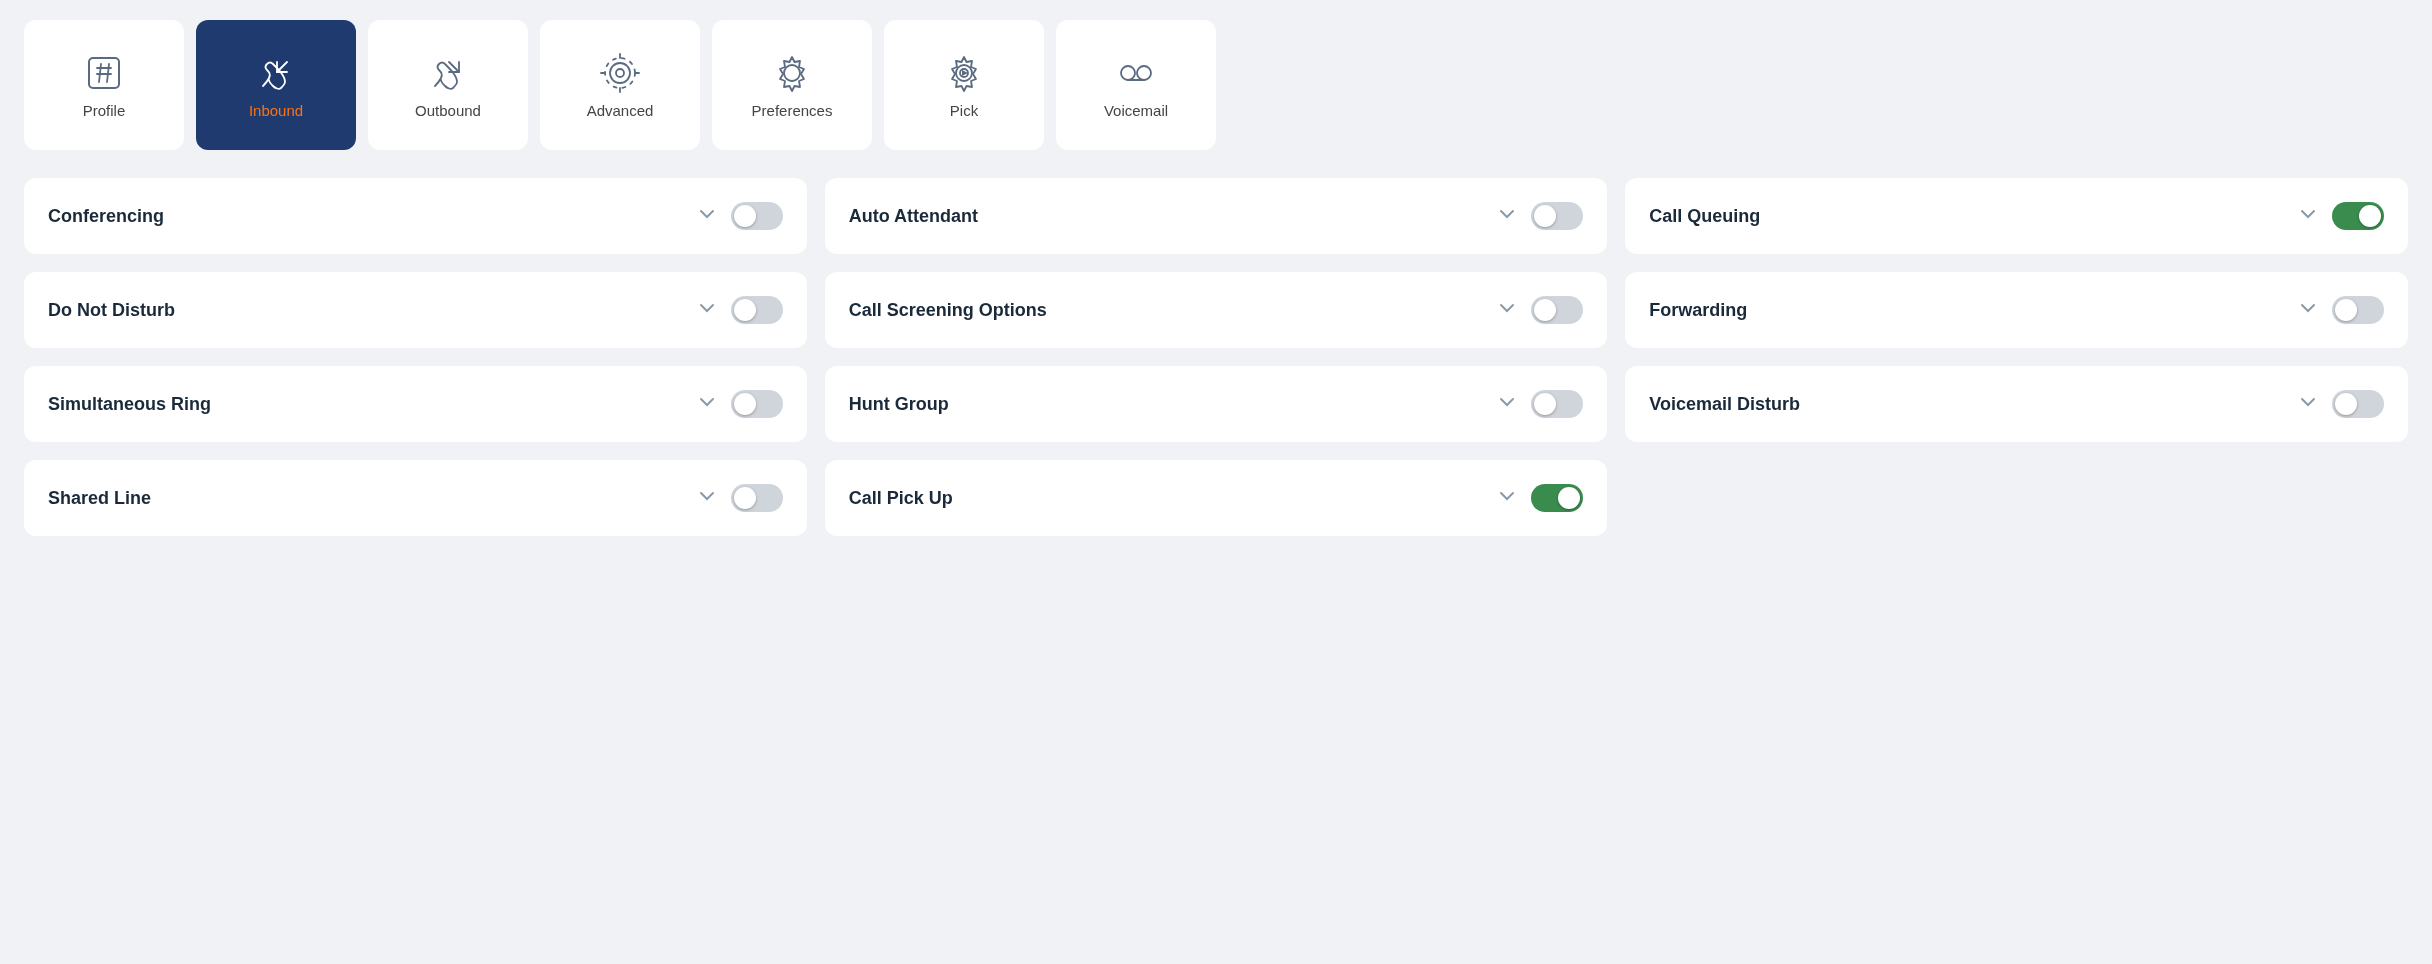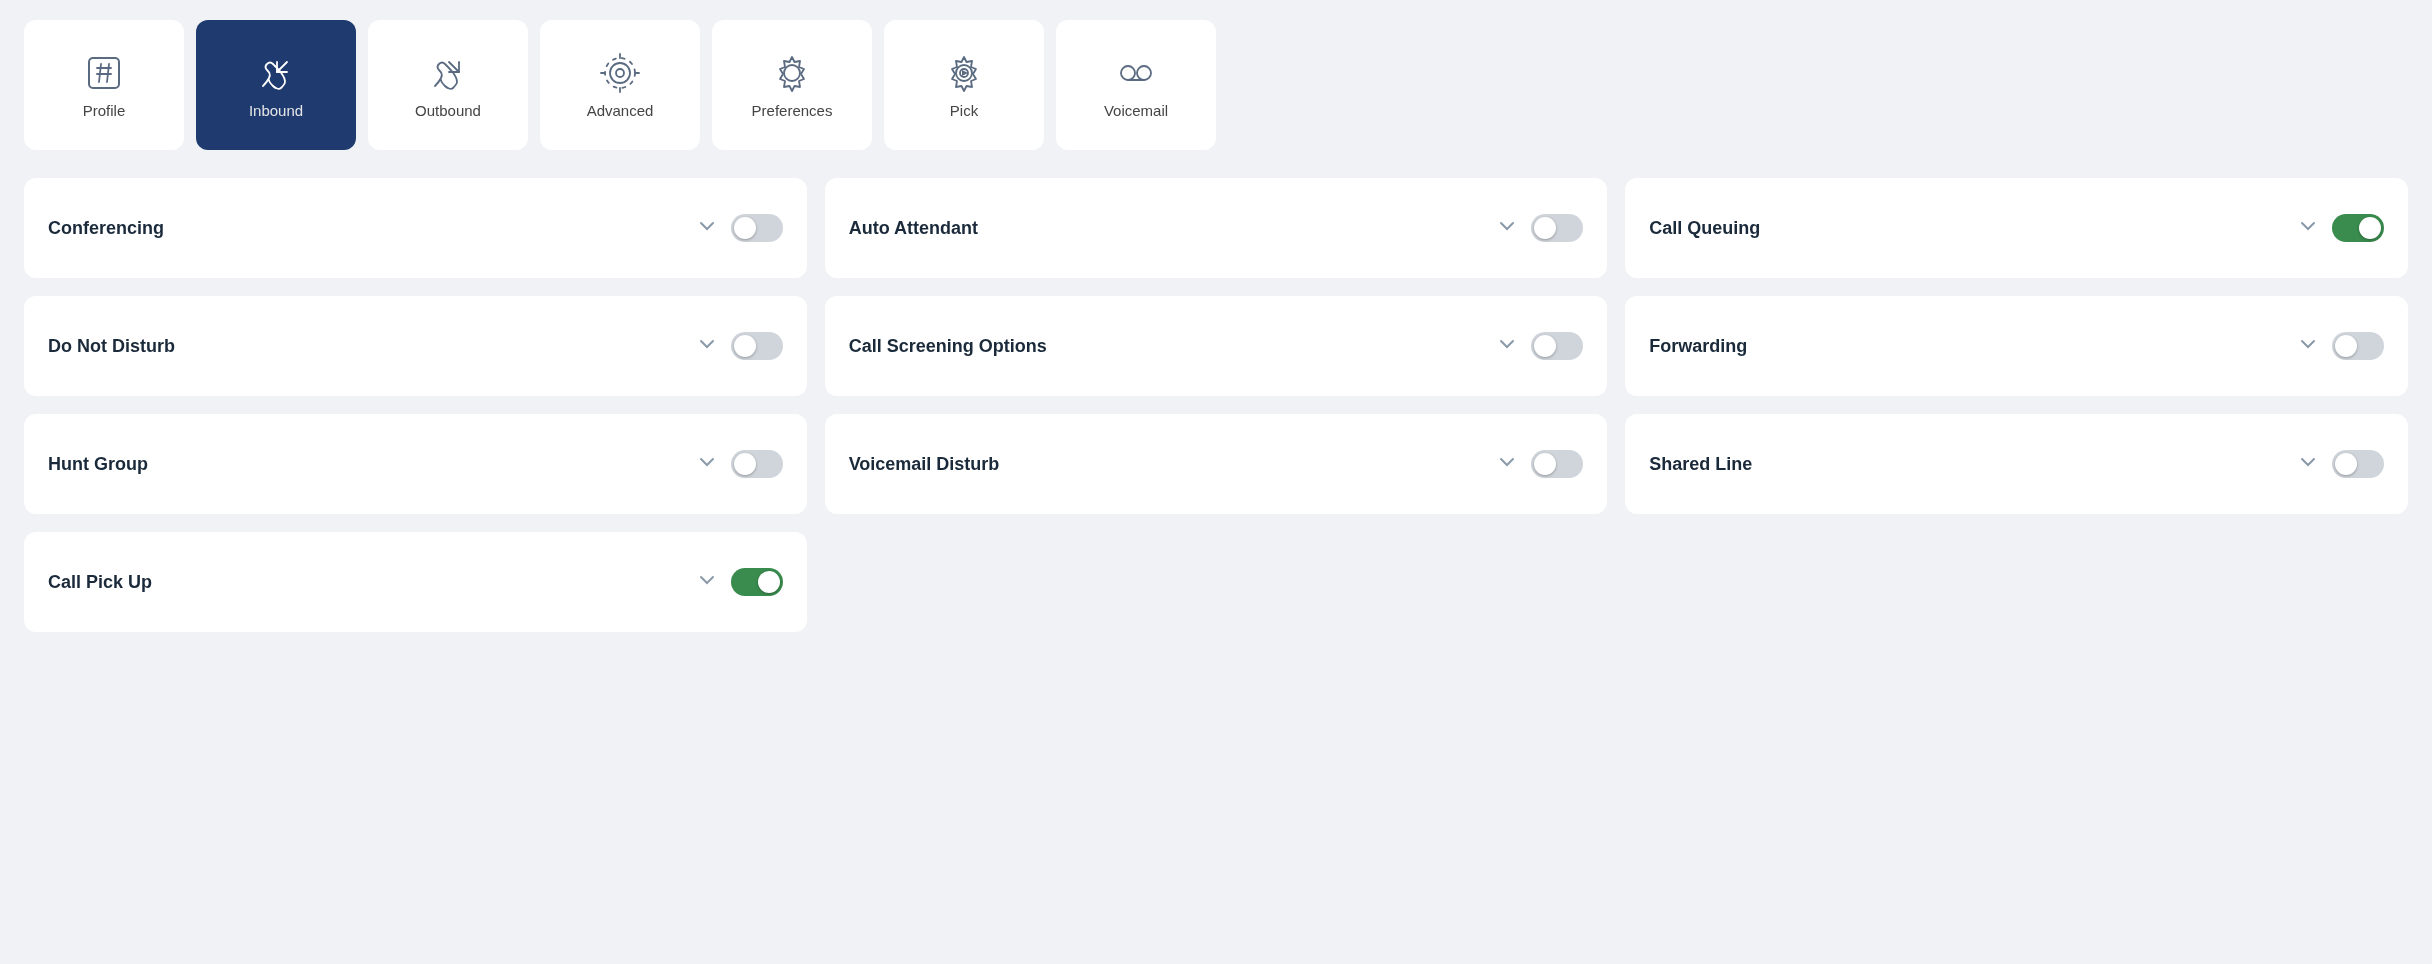--- a/index.html
+++ b/index.html
@@ -39,36 +39,36 @@
     }
     .tab-item.active .tab-icon {
       color: #fff;
     }
     .tab-item .tab-label {
       font-size: 15px;
       color: #444;
       font-weight: 400;
     }
     .tab-item.active .tab-label {
-      color: #e5e5e5;
+      color: #f97316;
     }
 
     
     .main-grid {
       display: grid;
       grid-template-columns: 1fr 1fr 1fr;
       gap: 18px;
     }
 
     
     .section-card {
       background: #fff;
       border-radius: 12px;
       padding: 0 24px;
-      height: 100px;
+      height: 76px;
       display: flex;
       align-items: center;
       justify-content: space-between;
     }
     .section-title {
       font-size: 18px;
       font-weight: 700;
       color: #1a2a3a;
     }
     .card-right {
@@ -302,20 +302,34 @@
           </svg></span>
         <label class="toggle">
           <input type="checkbox" style="">
           <div class="toggle-track">
             <div class="toggle-thumb"></div>
           </div>
         </label>
       </div>
     </div>
     <div class="section-card">
+      <span class="section-title">Simultaneous Ring</span>
+      <div class="card-right">
+        <span class="chevron-down"><svg width="20" height="20" viewBox="0 0 20 20" fill="none" stroke="#8a99a8" stroke-width="2" stroke-linecap="round">
+            <polyline points="4,7 10,13 16,7"></polyline>
+          </svg></span>
+        <label class="toggle">
+          <input type="checkbox" style="">
+          <div class="toggle-track">
+            <div class="toggle-thumb"></div>
+          </div>
+        </label>
+      </div>
+    </div>
+    <div class="section-card">
       <span class="section-title">Hunt Group</span>
       <div class="card-right">
         <span class="chevron-down"><svg width="20" height="20" viewBox="0 0 20 20" fill="none" stroke="#8a99a8" stroke-width="2" stroke-linecap="round">
             <polyline points="4,7 10,13 16,7"></polyline>
           </svg></span>
         <label class="toggle">
           <input type="checkbox" style="">
           <div class="toggle-track">
             <div class="toggle-thumb"></div>
           </div>

